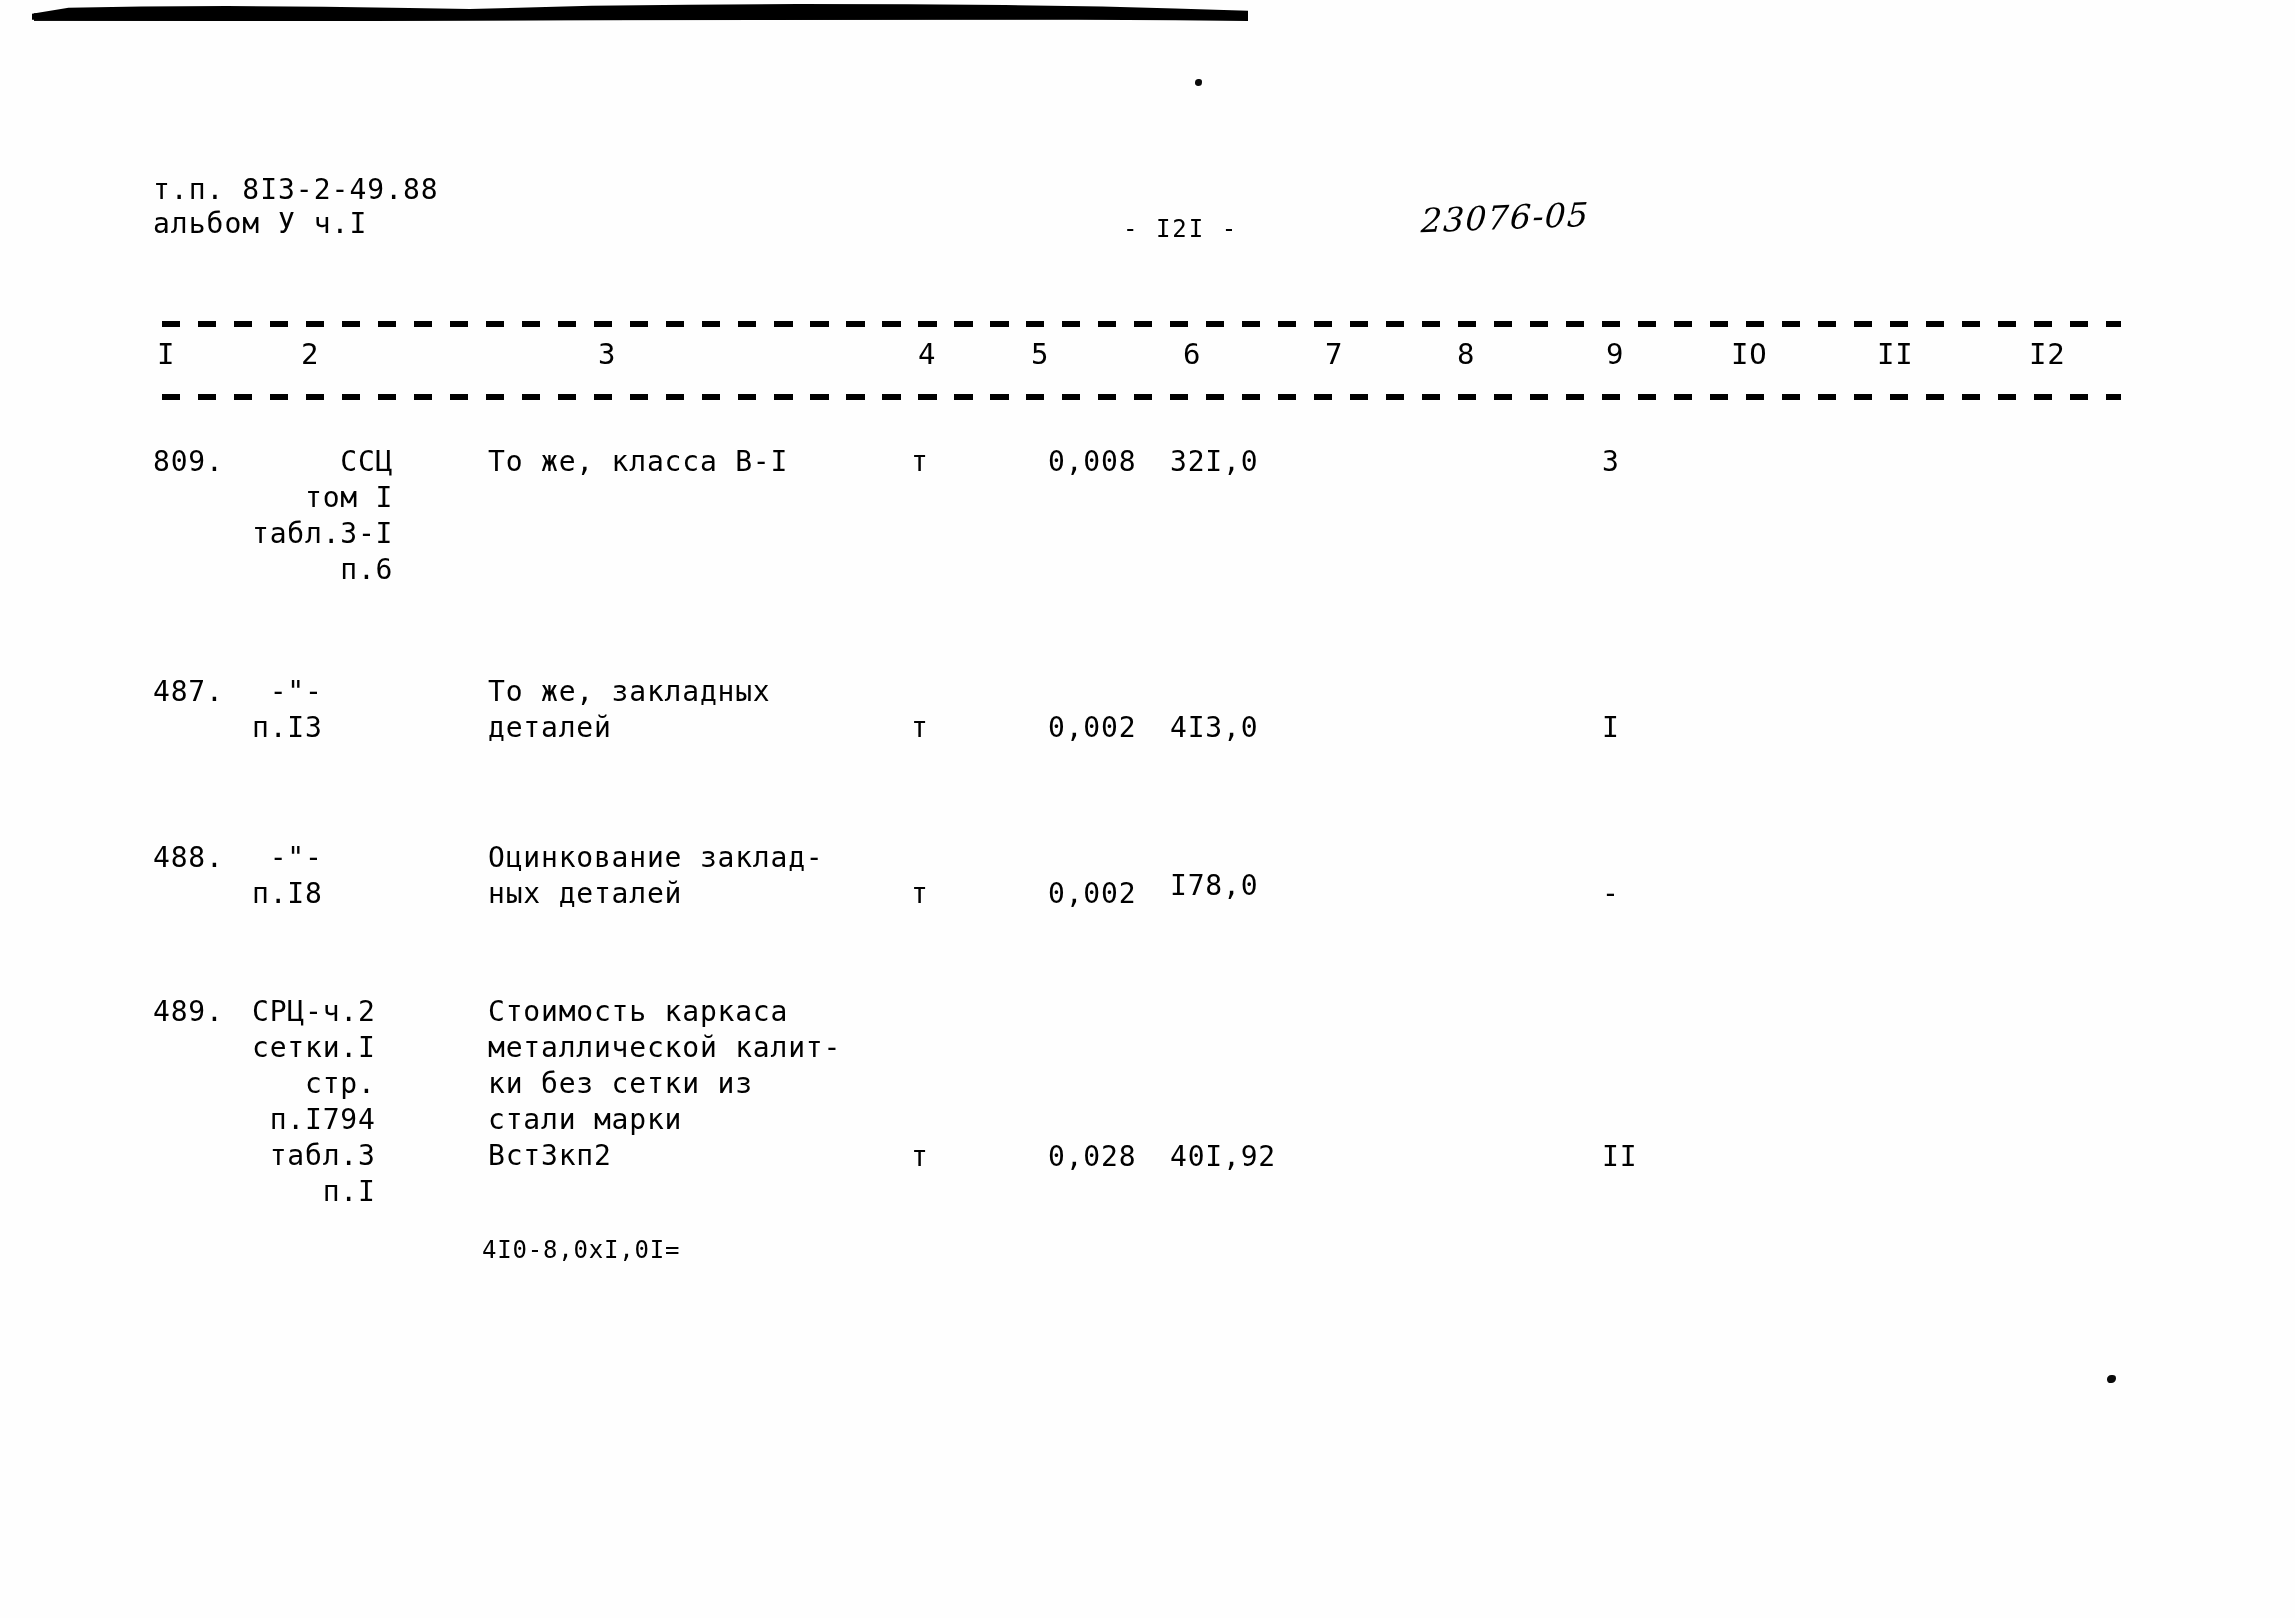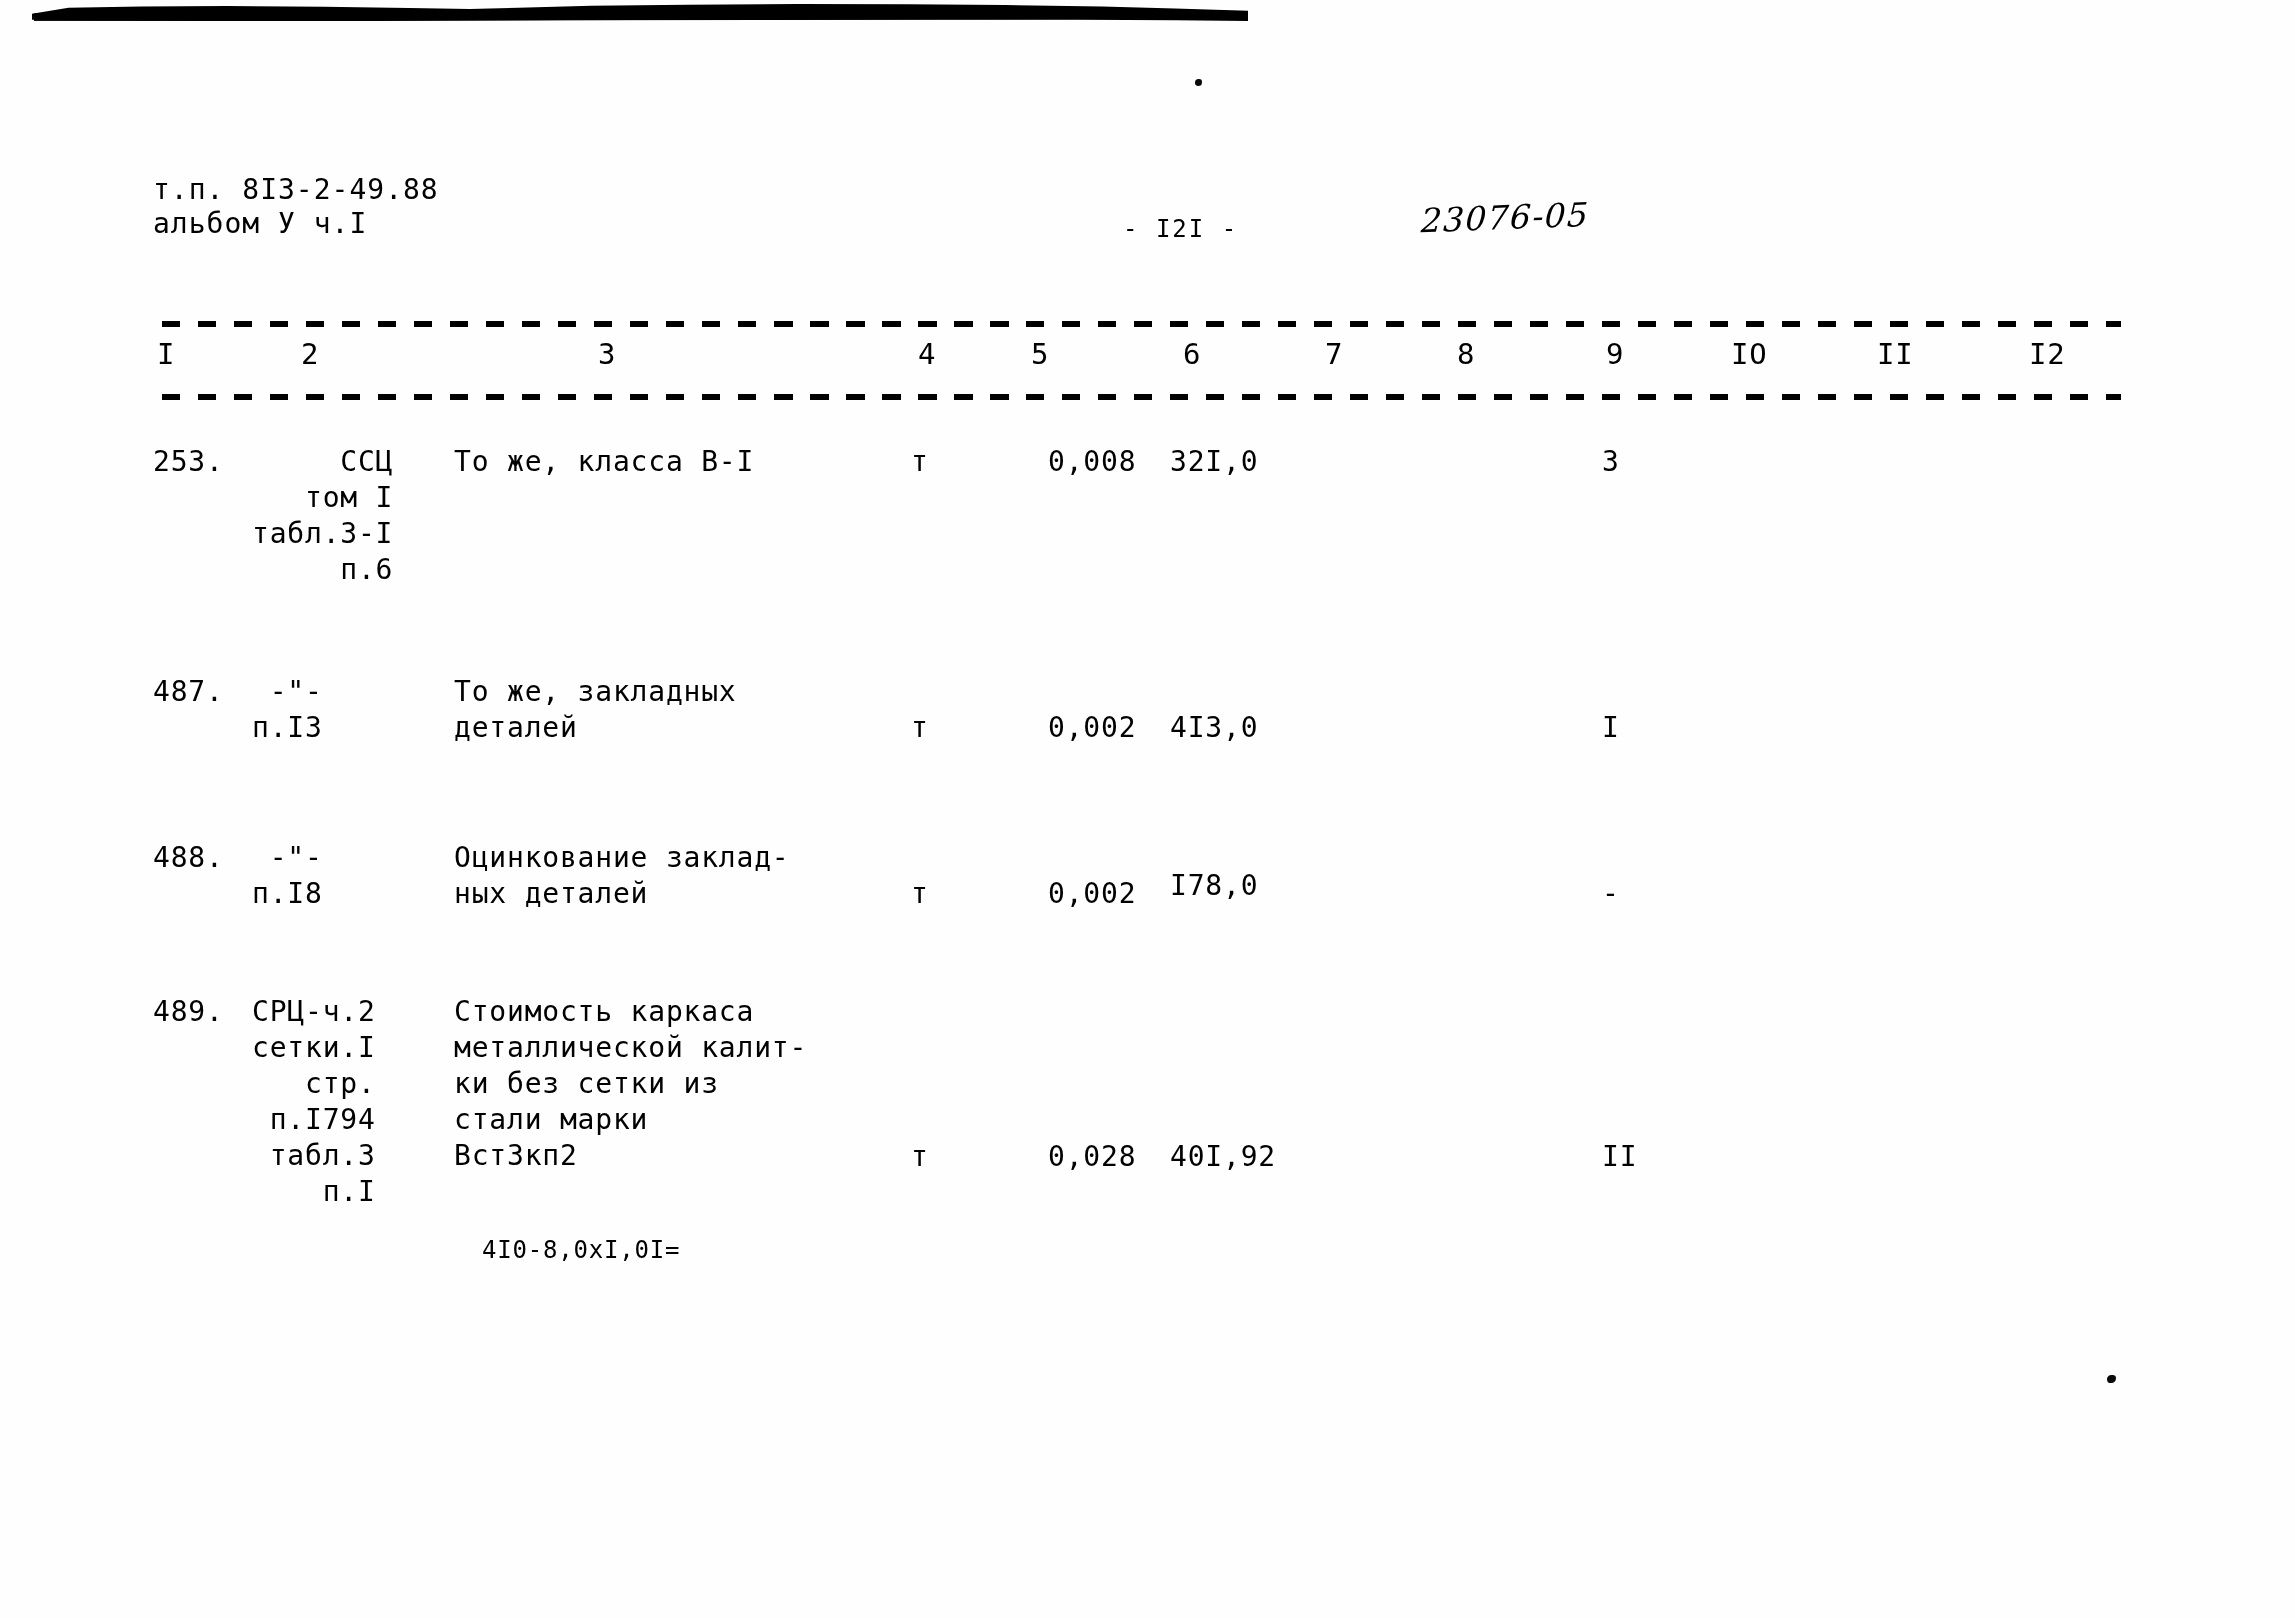--- a/index.html
+++ b/index.html
@@ -122,21 +122,21 @@
   }
   .cell {
     position: absolute;
     font-size: 28px;
     line-height: 36px;
     letter-spacing: 0.8px;
     white-space: pre;
   }
   .c-num   { left: 153px;  }
   .c-ref   { left: 252px; text-align: right;  }
-  .c-desc  { left: 454px;  }
+  .c-desc  { left: 488px;  }
   .c-unit  { left: 911px; }
   .c-qty   { left: 1048px; }
   .c-price { left: 1170px; }
   .c-c9    { left: 1602px; }
 
   #row-486 { top: 444px; }
   #row-487 { top: 674px; }
   #row-488 { top: 840px; }
   #row-489 { top: 994px; }
 
@@ -177,21 +177,21 @@
       <div class="ch" style="left: 1183px;">6</div>
       <div class="ch" style="left: 1325px;">7</div>
       <div class="ch" style="left: 1457px;">8</div>
       <div class="ch" style="left: 1606px;">9</div>
       <div class="ch" style="left: 1731px;">IO</div>
       <div class="ch" style="left: 1877px;">II</div>
       <div class="ch" style="left: 2029px;">I2</div>
     </div>
 
   <div class="row" id="row-486">
-    <div class="cell c-num">253.</div>
+    <div class="cell c-num">809.</div>
     <div class="cell c-ref">ССЦ
 том I
 табл.3-I
 п.6</div>
     <div class="cell c-desc">То же, класса В-I</div>
     <div class="cell c-unit">т</div>
     <div class="cell c-qty">0,008</div>
     <div class="cell c-price">32I,0</div>
     <div class="cell c-c9">3</div>
   </div>

